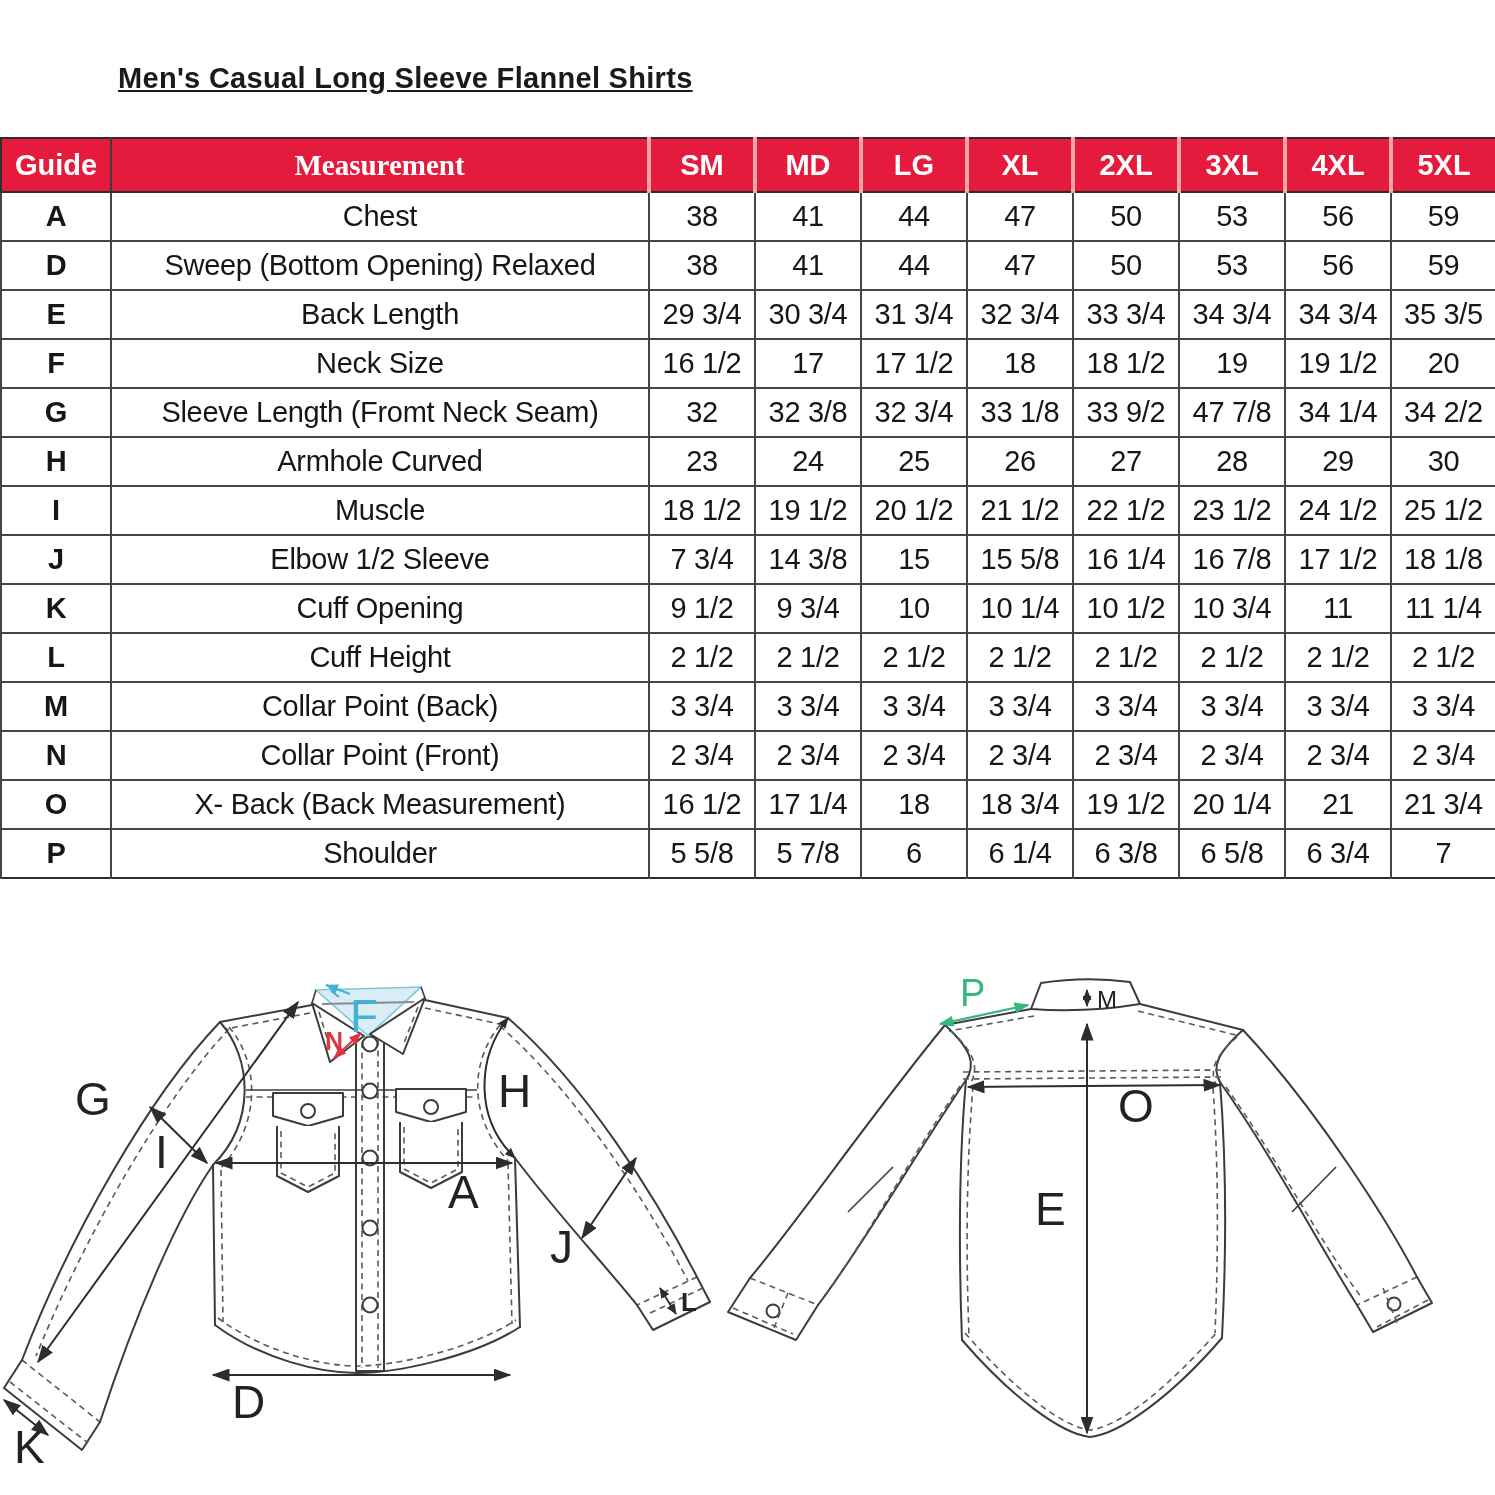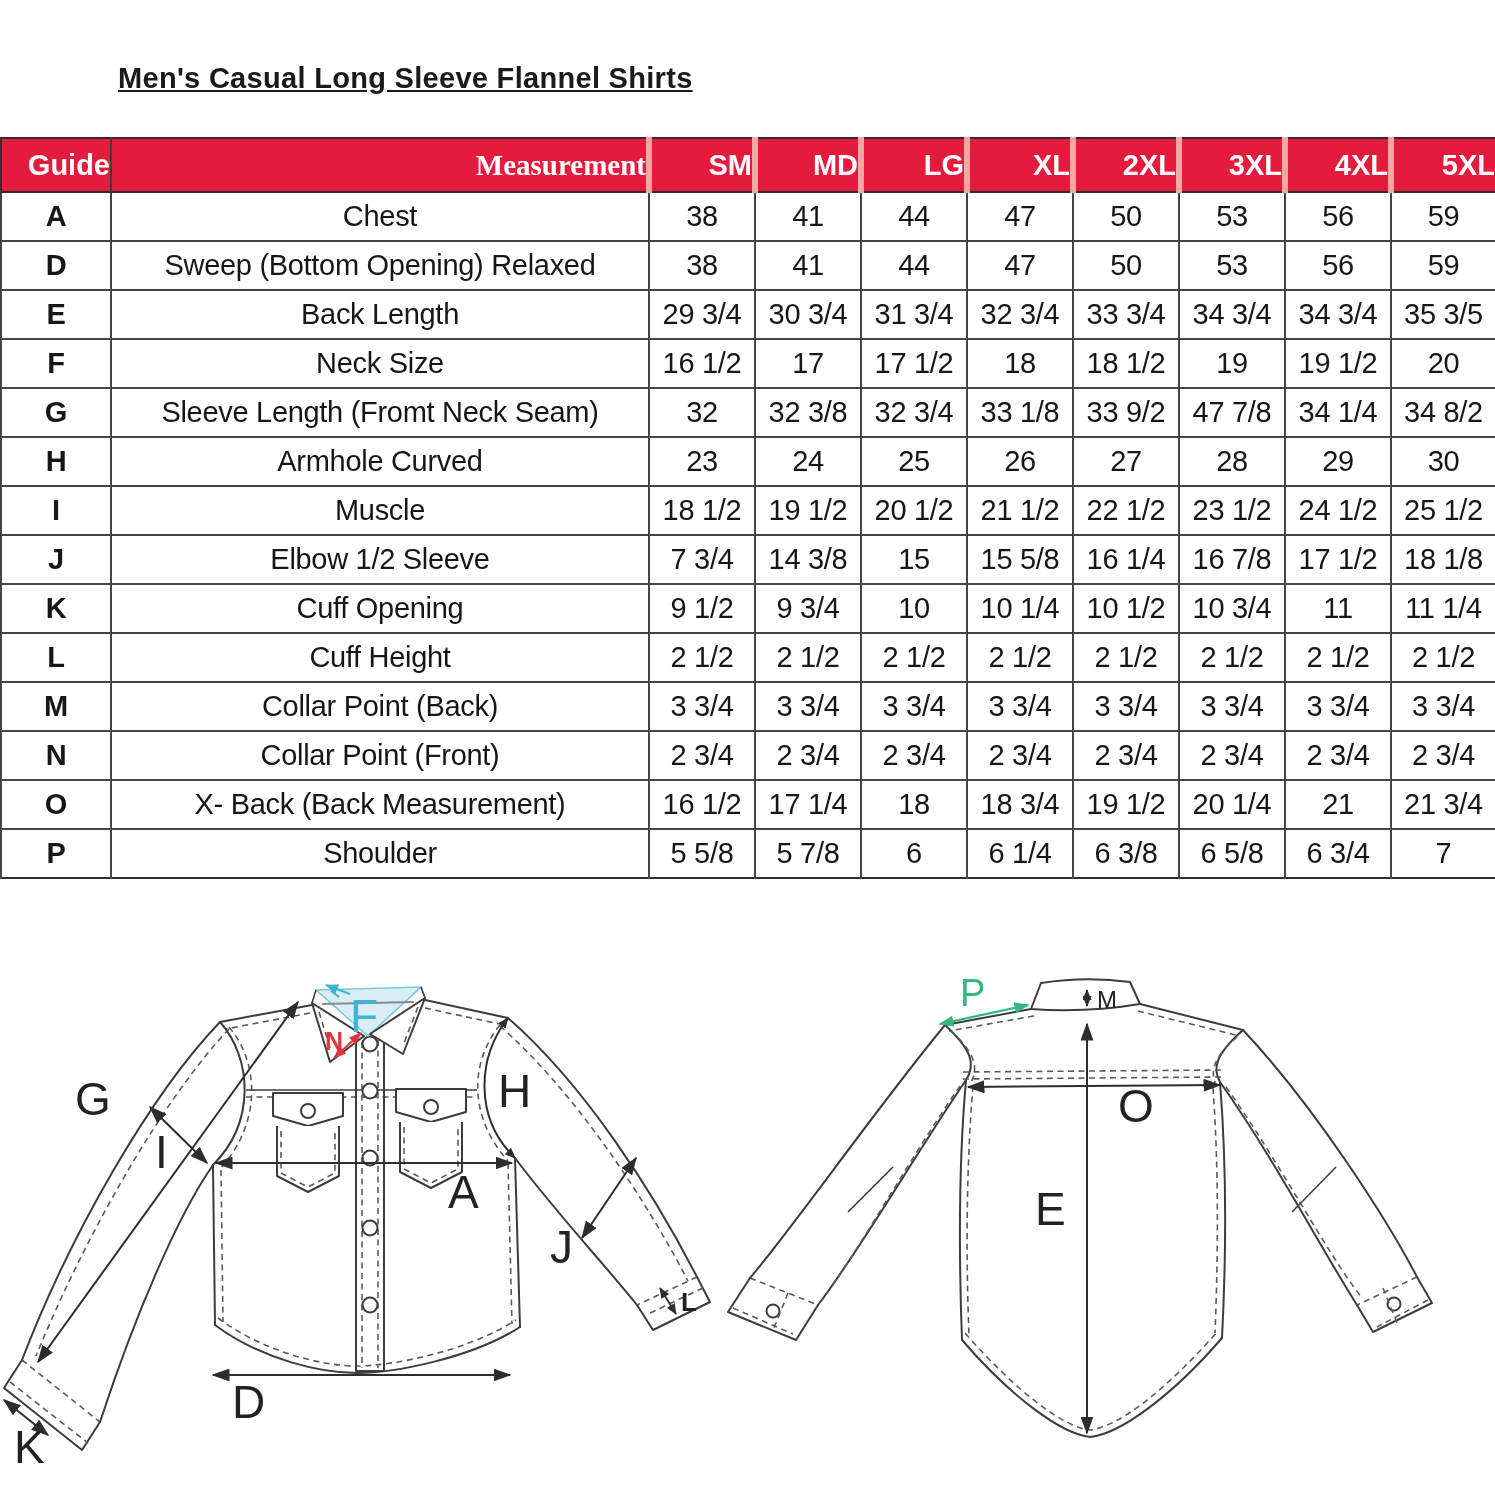--- a/index.html
+++ b/index.html
@@ -1,20 +1,20 @@
 <!DOCTYPE html>
 <html><head>
 <meta charset="utf-8">
 <style>
   html,body{margin:0;padding:0;background:#fff;}
   body{width:1495px;height:1495px;position:relative;font-family:"Liberation Sans",sans-serif;overflow:hidden;}
   .page-title{position:absolute;left:118px;top:62px;font-size:29px;font-weight:bold;color:#1a1a1a;letter-spacing:.3px;text-decoration:underline;}
   table.size-chart{position:absolute;left:0;top:137px;width:1495px;border-collapse:collapse;table-layout:fixed;border:2px solid #2e2e2e;}
-  table.size-chart th{background:#e41b3d;color:#fff;font-weight:bold;font-size:29px;height:52px;border-bottom:2px solid #2e2e2e;padding:0;text-align:right;}
-  th.size-col{border-left:6px solid #fca5a5;}
+  table.size-chart th{background:#e41b3d;color:#fff;font-weight:bold;font-size:29px;height:52px;border-bottom:2px solid #2e2e2e;padding:0;text-align:center;}
+  th.size-col{border-left:4px solid #fca5a5;}
   th.meas-col{border-left:2px solid #3e3e3e;font-family:Liberation Serif, serif;}
   table.size-chart td{height:47px;text-align:center;vertical-align:middle;font-size:29px;color:#161616;border-top:2px solid #454545;border-left:2px solid #454545;padding:0;letter-spacing:-0.3px;}
   td.gcol{font-weight:bold;font-size:27px;}
   td.mcol{font-weight:normal;font-size:28px;letter-spacing:0;}
   svg.diagrams{position:absolute;left:0;top:930px;}
   .ln{fill:none;stroke:#3c3c3c;stroke-width:2;stroke-linecap:round;stroke-linejoin:round;}
   .lnt{fill:none;stroke:#3c3c3c;stroke-width:1.6;}
   .st{fill:none;stroke:#5a5a5a;stroke-width:1.6;stroke-dasharray:6 4.5;}
   .wfill{fill:#ffffff;stroke:#3c3c3c;stroke-width:2;stroke-linejoin:round;}
   .meas{fill:none;stroke:#2d2d2d;stroke-width:2;}
@@ -105,21 +105,21 @@
       <tr>
         <td class="gcol">G</td>
         <td class="mcol">Sleeve Length (Fromt Neck Seam)</td>
         <td>32</td>
         <td>32 3/8</td>
         <td>32 3/4</td>
         <td>33 1/8</td>
         <td>33 9/2</td>
         <td>47 7/8</td>
         <td>34 1/4</td>
-        <td>34 8/2</td>
+        <td>34 2/2</td>
       </tr>
       <tr>
         <td class="gcol">H</td>
         <td class="mcol">Armhole Curved</td>
         <td>23</td>
         <td>24</td>
         <td>25</td>
         <td>26</td>
         <td>27</td>
         <td>28</td>

